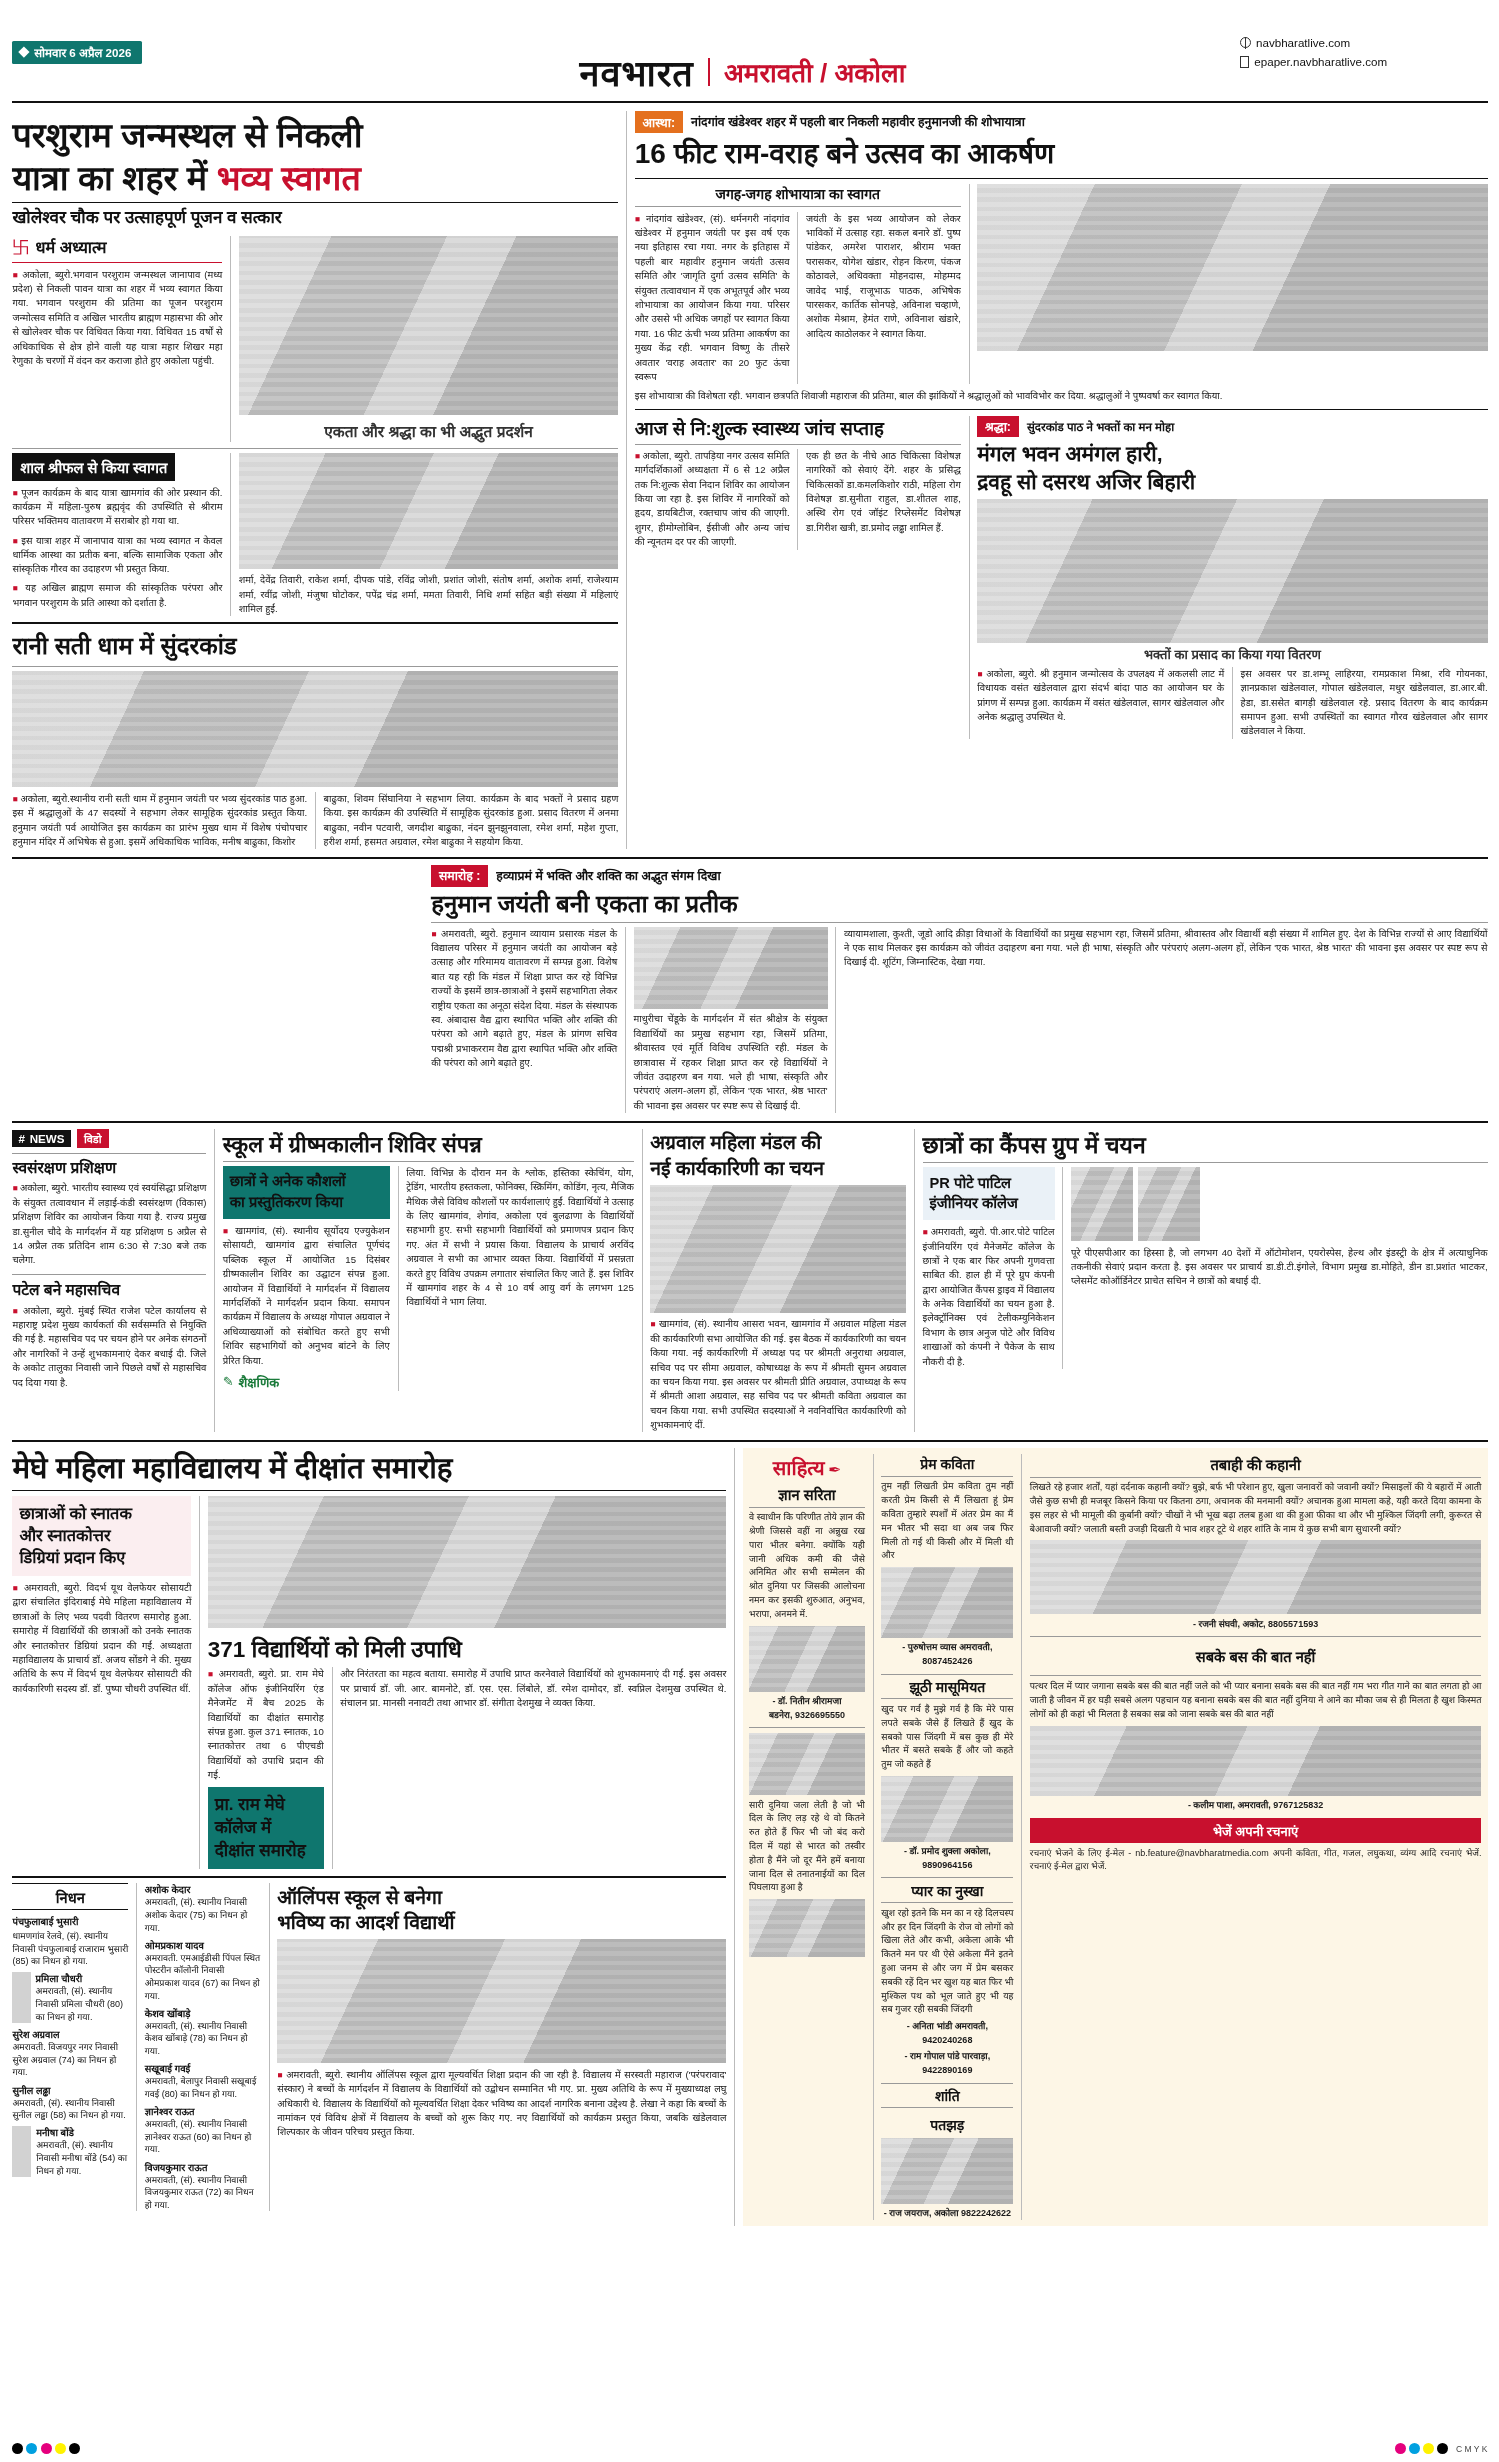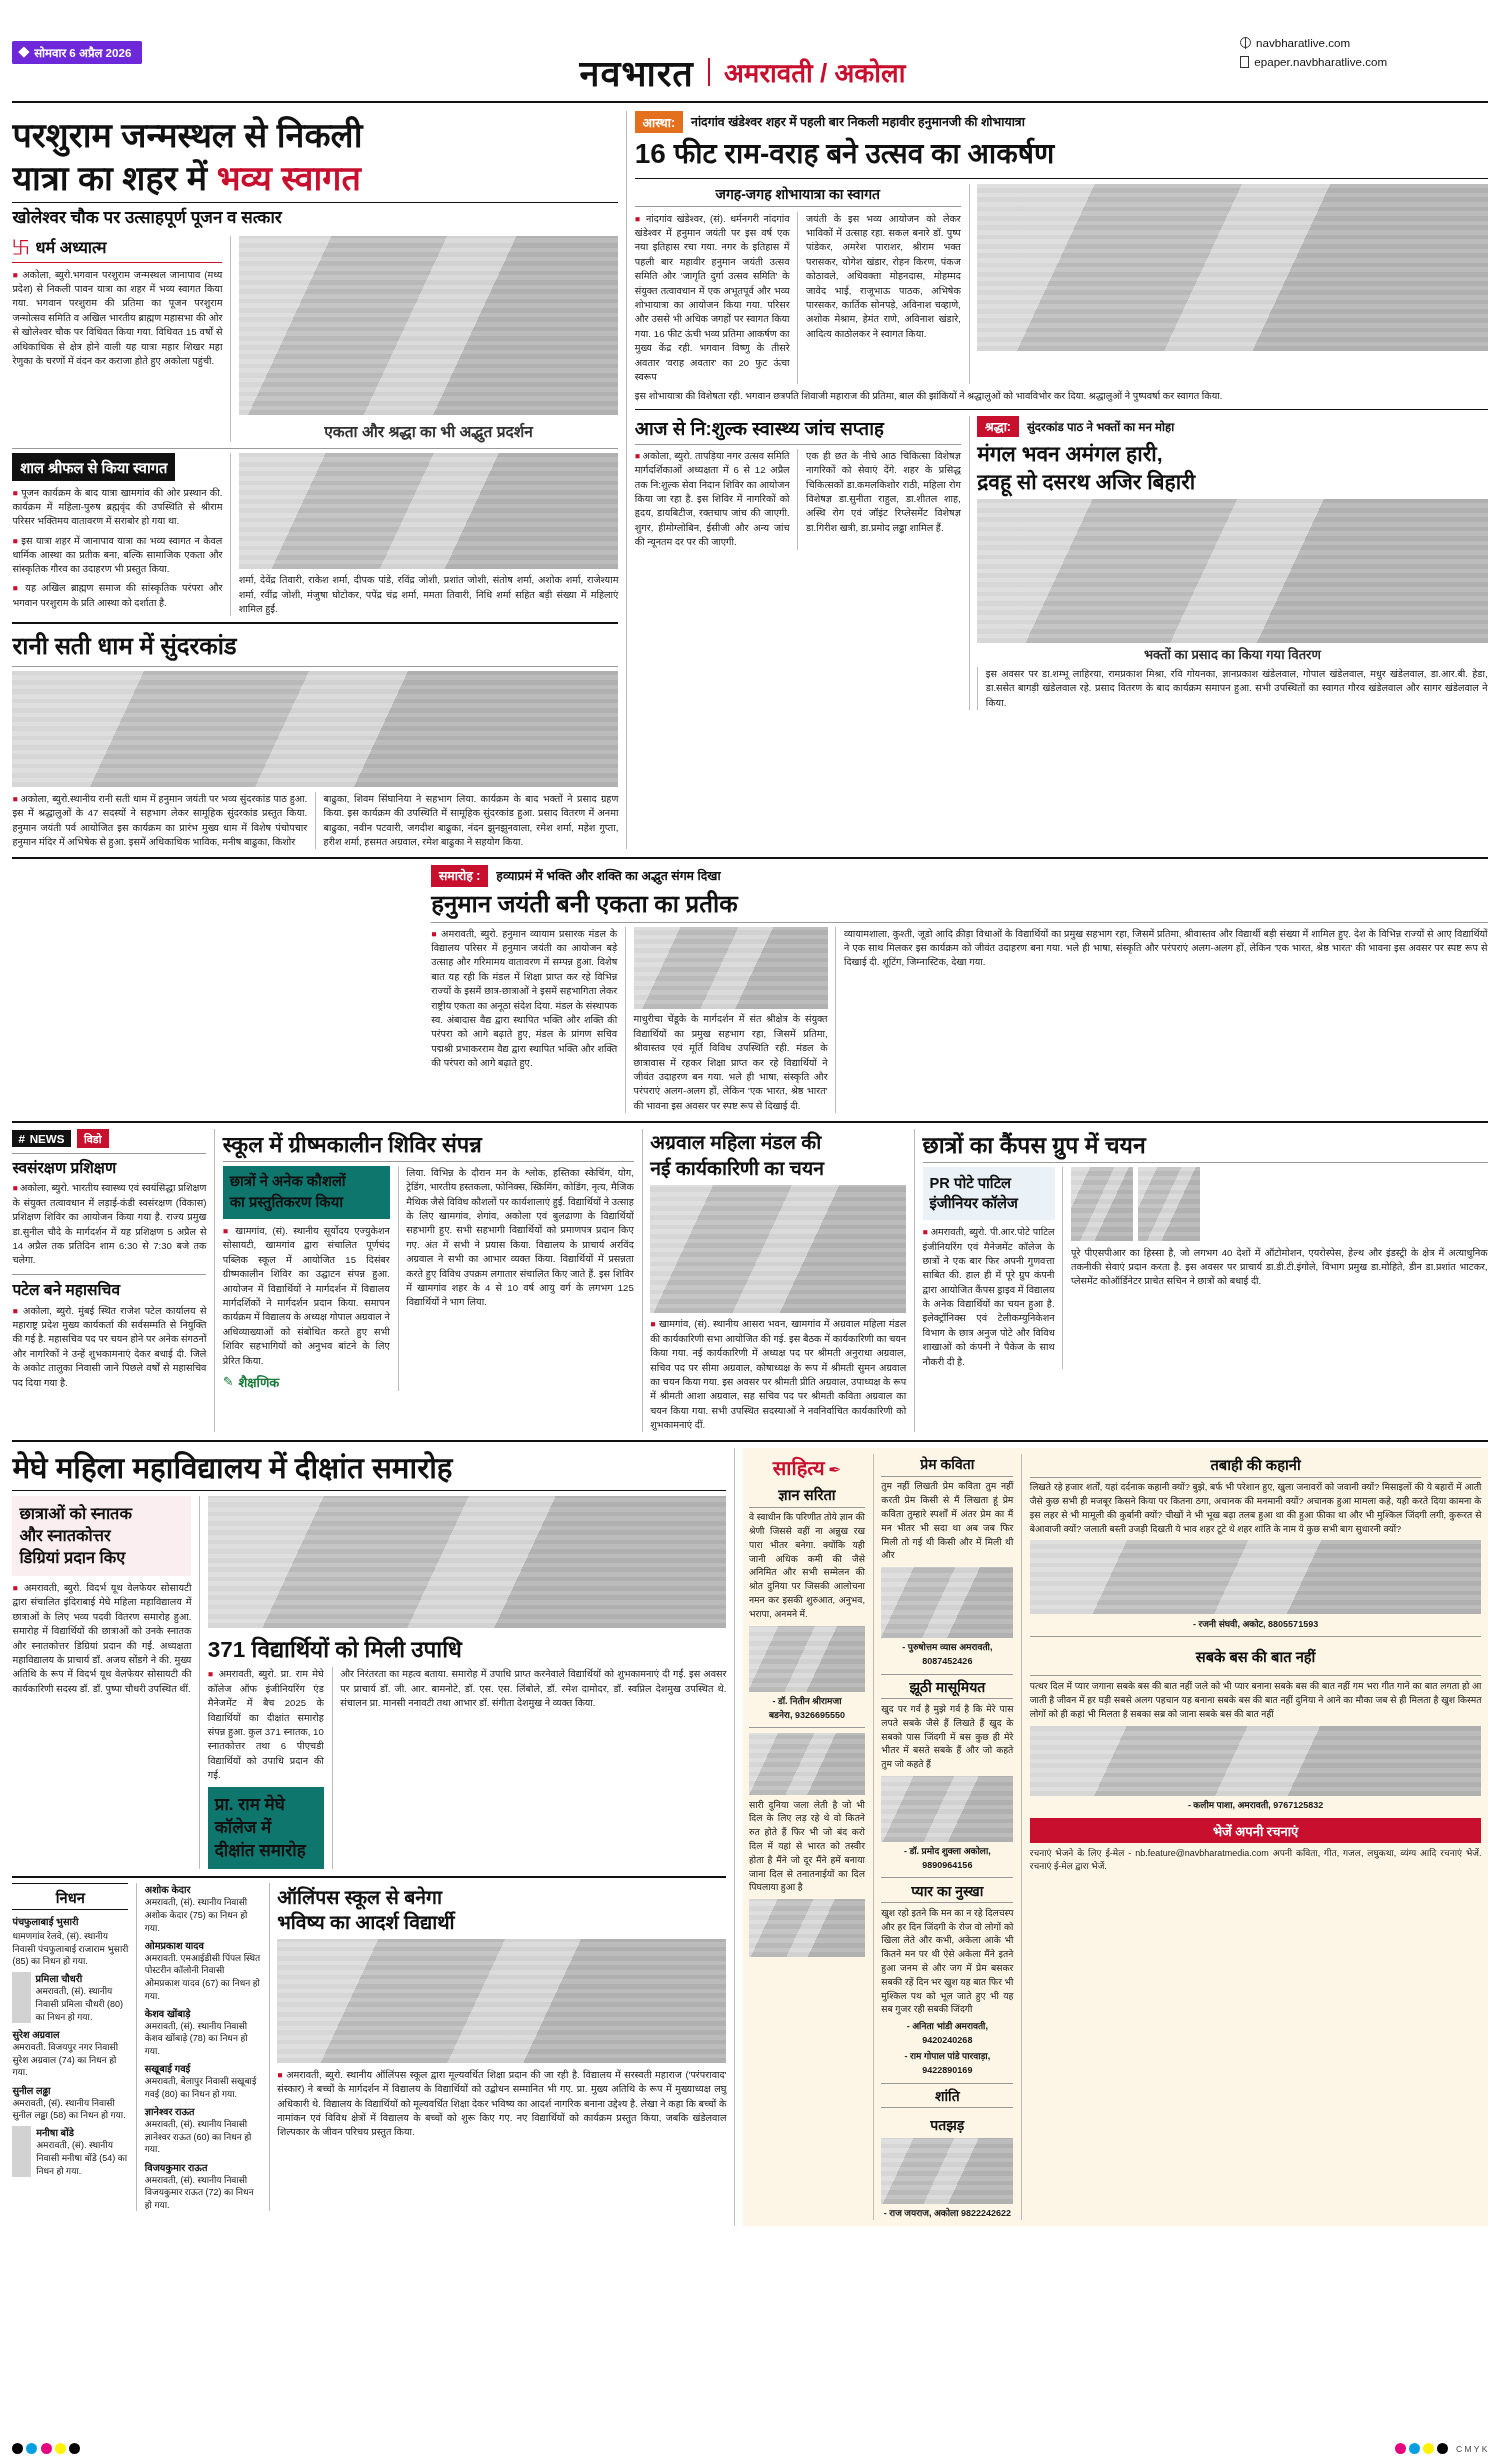--- a/index.html
+++ b/index.html
@@ -10,21 +10,21 @@
     font-family:"Liberation Sans", sans-serif;
     color:#111;
   }
   .page { position:relative; width:1500px; height:2462px; padding:7.8px 12.4px; }
 
   
   .masthead { display:flex; align-items:center; border-bottom:2.3px solid #111; padding-bottom:4.7px; }
   .mast-left { width:233px; }
   .date-pill {
     display:inline-flex; align-items:center; gap:6.2px;
-    background:#6d28d9; color:#fff; font-size:11.6px; font-weight:bold;
+    background:#0f766e; color:#fff; font-size:11.6px; font-weight:bold;
     padding:3.9px 11px 3.9px 7.8px; border-radius:1.6px;text-align:right;
   }
   .date-pill .sq { width:7.8px; height:7.8px; background:#fff; display:inline-block; transform:rotate(45deg); }
   .mast-center { flex:1; text-align:center;margin-top:40px; }
   .mast-title { font-size:36px; font-weight:bold; letter-spacing:0.8px; display:inline-block; vertical-align:middle; }
   .mast-sep { display:inline-block; width:1.6px; height:28px; background:#c8102e; margin:0 11px; vertical-align:middle; }
   .mast-edition { font-size:26px; font-weight:bold; color:#c8102e; display:inline-block; vertical-align:middle; }
   .mast-right { width:248px; font-size:11.6px; line-height:1.7; text-align:left; }
   .mast-right div { display:flex; align-items:center; gap:5.4px; }
   .globe {
@@ -219,20 +219,21 @@
         <div style="flex:1;">
           <div>
             <span class="kicker">श्रद्धा:</span>
             <span class="hl" style="font-size:11.6px;">सुंदरकांड पाठ ने भक्तों का मन मोहा</span>
           </div>
           <h3 class="head-3" style="font-size:21px;margin-top:3.9px;">मंगल भवन अमंगल हारी,</h3>
           <h3 class="head-3" style="font-size:21px;">द्रवहू सो दसरथ अजिर बिहारी</h3>
           <div class="photo" style="height:144px;margin-top:4.7px;"></div>
           <div class="cap center hl" style="font-size:13px;">भक्तों का प्रसाद का किया गया वितरण</div>
           <div class="row" style="margin-top:3.9px;">
+            <div class="body-txt bullet" style="flex:1;">अकोला, ब्युरो. श्री हनुमान जन्मोत्सव के उपलक्ष्य में अकलसी लाट में विधायक वसंत खंडेलवाल द्वारा संदर्भ बांदा पाठ का आयोजन घर के प्रांगण में सम्पन्न हुआ. कार्यक्रम में वसंत खंडेलवाल, सागर खंडेलवाल और अनेक श्रद्धालु उपस्थित थे.</div>
             <div class="col-sep"></div>
             <div class="body-txt" style="flex:1;">इस अवसर पर डा.शम्भू लाहिरया, रामप्रकाश मिश्रा, रवि गोयनका, ज्ञानप्रकाश खंडेलवाल, गोपाल खंडेलवाल, मधुर खंडेलवाल, डा.आर.बी. हेडा, डा.ससेत बागड़ी खंडेलवाल रहे. प्रसाद वितरण के बाद कार्यक्रम समापन हुआ. सभी उपस्थितों का स्वागत गौरव खंडेलवाल और सागर खंडेलवाल ने किया.</div>
           </div>
         </div>
       </div>
     </div>
   </div>
 
   <div class="rule" style="margin:7.8px 0 6.2px;"></div>
   <div class="row">

